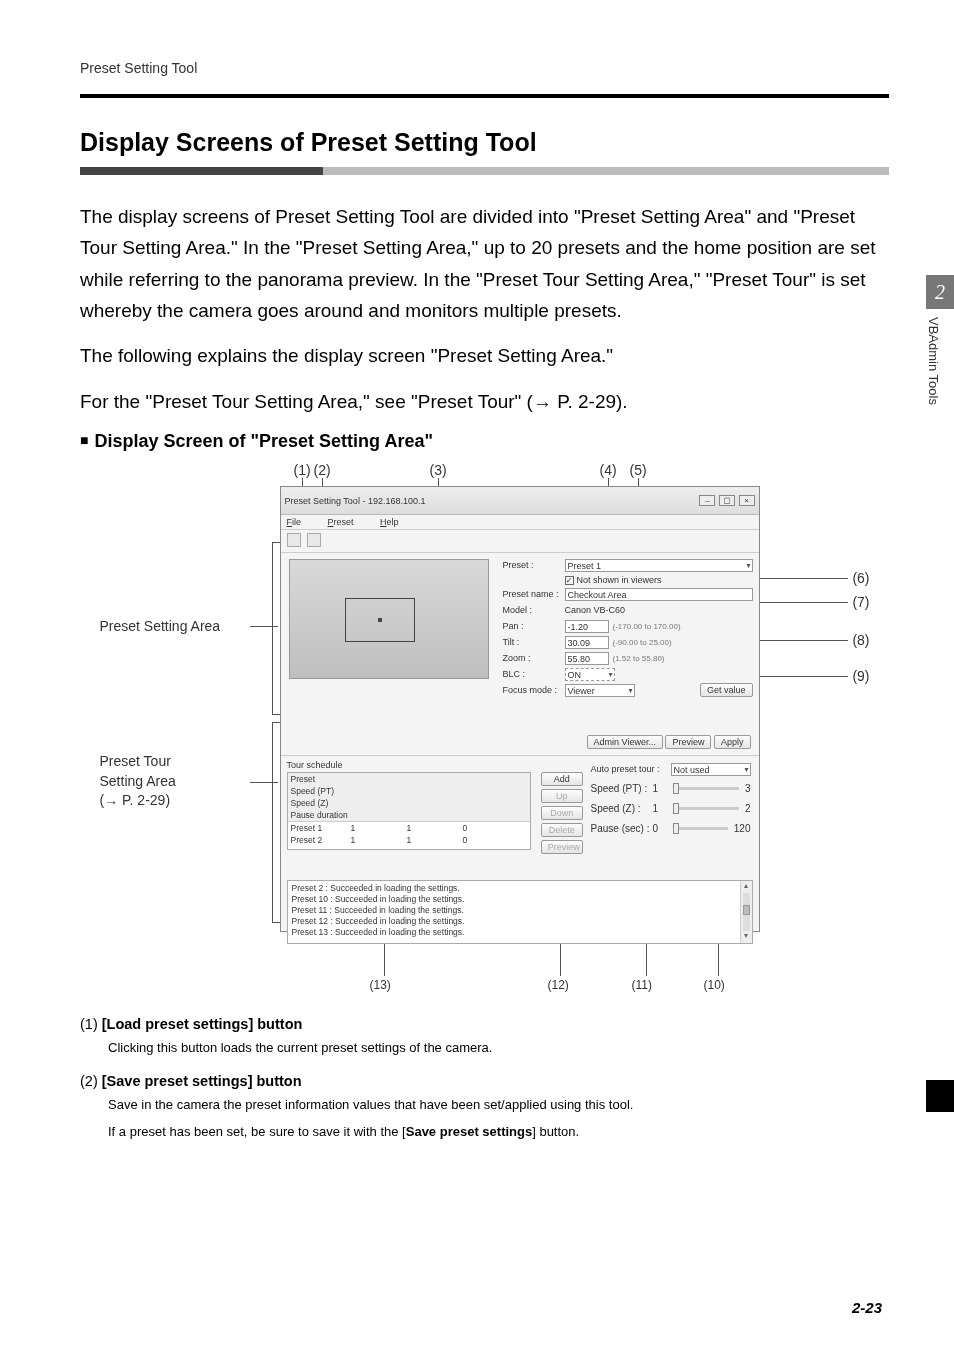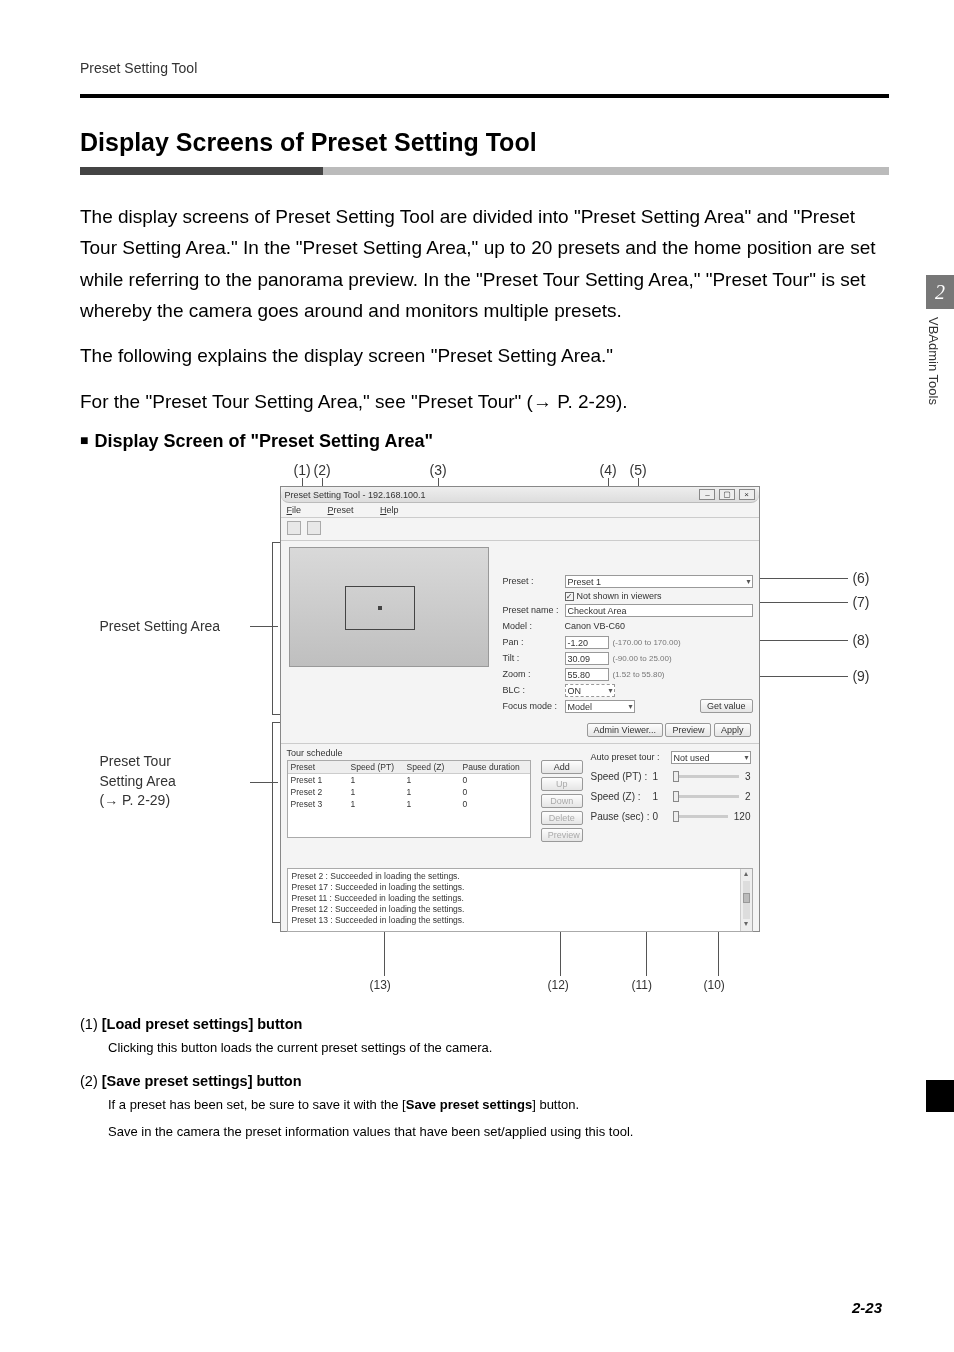--- a/index.html
+++ b/index.html
@@ -101,28 +101,27 @@
     left: 180px;
     top: 24px;
     width: 480px;
     height: 446px;
     border: 1px solid #888;
     background: #f4f4f4;
     font-size: 9px;
     color: #333;
   }
   .titlebar {
-    height: 16px;
+    height: 28px;
     background: linear-gradient(#eee,#ddd);
     border-bottom: 1px solid #bbb;
     padding: 2px 4px;
     display: flex;
     justify-content: space-between;
     align-items: center;
-    border-radius: 9px;
   }
   .win-buttons span {
     display: inline-block;
     width: 16px;
     height: 11px;
     border: 1px solid #888;
     background: #eee;
     margin-left: 1px;
     font-size: 8px;
     line-height: 9px;
@@ -163,21 +162,20 @@
     position: absolute;
     left: 50%; top: 50%;
     width: 4px; height: 4px;
     margin: -2px 0 0 -2px;
     background: #444;
   }
 
   .fields {
     flex: 1;
     padding: 4px 6px 0 6px;
-    margin-top: 28px;
   }
   .frow { display: flex; align-items: center; height: 16px; }
   .flabel { width: 62px; color: #333; }
   .fval { flex: 1; }
   .fnote { color: #777; font-size: 8px; margin-left: 4px; }
   .combo, .txt {
     border: 1px solid #999;
     background: #fff;
     height: 13px;
     padding: 0 2px;
@@ -211,21 +209,21 @@
     padding: 4px 6px;
   }
   .tour-left .ttl { margin-bottom: 2px; }
   .tbl {
     border: 1px solid #aaa;
     background: #fff;
     height: 78px;
     overflow: hidden;
   }
   .thd, .trw { display: flex; font-size: 8.5px; }
-  .thd { background: #eee; border-bottom: 1px solid #ccc; }
+  .thd { background: #eee; border-bottom: 1px solid #ccc; flex-direction: column; }
   .tc { padding: 1px 3px; }
   .tc1{width:60px}.tc2{width:56px}.tc3{width:56px}.tc4{flex:1}
 
   .tour-mid {
     width: 50px;
     padding-top: 16px;
     display: flex;
     flex-direction: column;
     gap: 3px;
     align-items: center;
@@ -404,21 +402,21 @@
             <span class="flabel">Zoom :</span>
             <span class="txt" style="width:44px">55.80</span>
             <span class="fnote">(1.52 to 55.80)</span>
           </div>
           <div class="frow">
             <span class="flabel">BLC :</span>
             <span class="combo" style="width:50px;border-style:dashed">ON</span>
           </div>
           <div class="frow">
             <span class="flabel">Focus mode :</span>
-            <span class="combo" style="width:70px">Model</span>
+            <span class="combo" style="width:70px">Viewer</span>
             <span style="flex:1"></span>
             <span class="btn">Get value</span>
           </div>
         </div>
       </div>
 
       <div class="btnrow">
         <span class="btn">Admin Viewer...</span>
         <span class="btn">Preview</span>
         <span class="btn">Apply</span>
@@ -490,43 +488,43 @@
             <span class="slider">
                 <span class="thumb" style="left:0"></span>
               </span>
             <span>120</span>
           </div>
         </div>
       </div>
 
       <div class="logbox">
         <div>Preset 2 : Succeeded in loading the settings.</div>
-        <div>Preset 17 : Succeeded in loading the settings.</div>
+        <div>Preset 10 : Succeeded in loading the settings.</div>
         <div>Preset 11 : Succeeded in loading the settings.</div>
         <div>Preset 12 : Succeeded in loading the settings.</div>
         <div>Preset 13 : Succeeded in loading the settings.</div>
         <div class="sb">
           <div class="up">▴</div>
           <div class="tr"></div>
             <div class="th"></div>
           <div class="dn" style="position:absolute;bottom:0;width:100%">▾</div>
         </div>
       </div>
     </div>
   </div>
 
   <div class="defs">
     <div class="def">
       <div class="dt"><span>(1)</span>&nbsp;<b>[Load preset settings] button</b></div>
       <div class="dd">Clicking this button loads the current preset settings of the camera.</div>
     </div>
     <div class="def">
       <div class="dt"><span>(2)</span>&nbsp;<b>[Save preset settings] button</b></div>
+      <div class="dd">Save in the camera the preset information values that have been set/applied using this tool.</div>
       <div class="dd">If a preset has been set, be sure to save it with the [<b>Save preset settings</b>] button.</div>
-      <div class="dd">Save in the camera the preset information values that have been set/applied using this tool.</div>
     </div>
   </div>
 
   <div class="page-num">2-23</div>
 </div>
 
 <div class="side-tab">
   <div class="tab-num">2</div>
   <div class="tab-text">VBAdmin Tools</div>
 </div>

